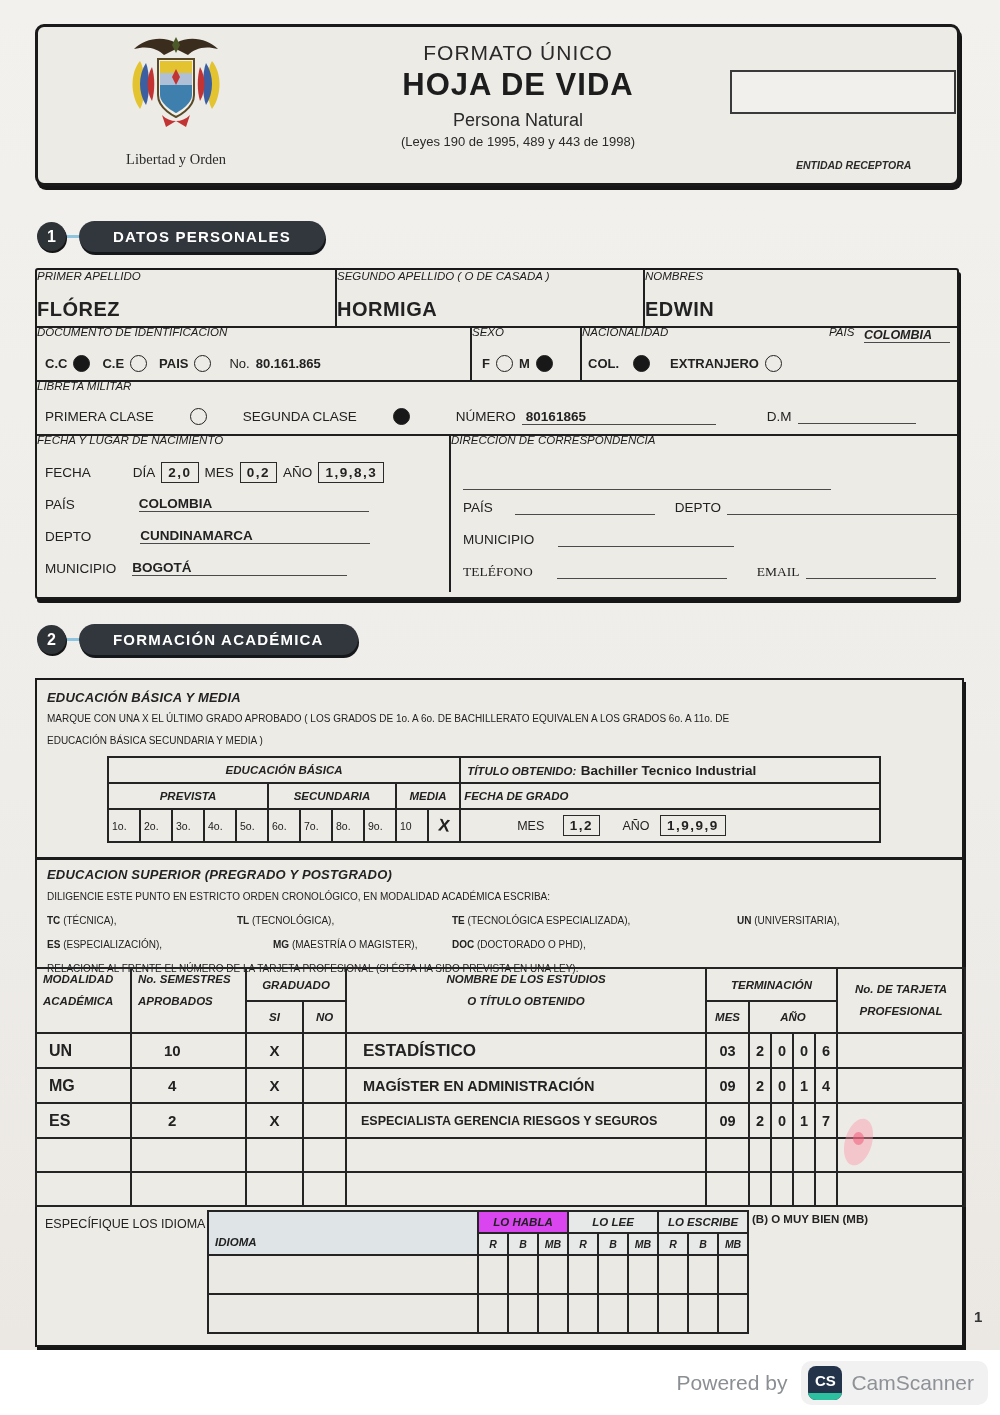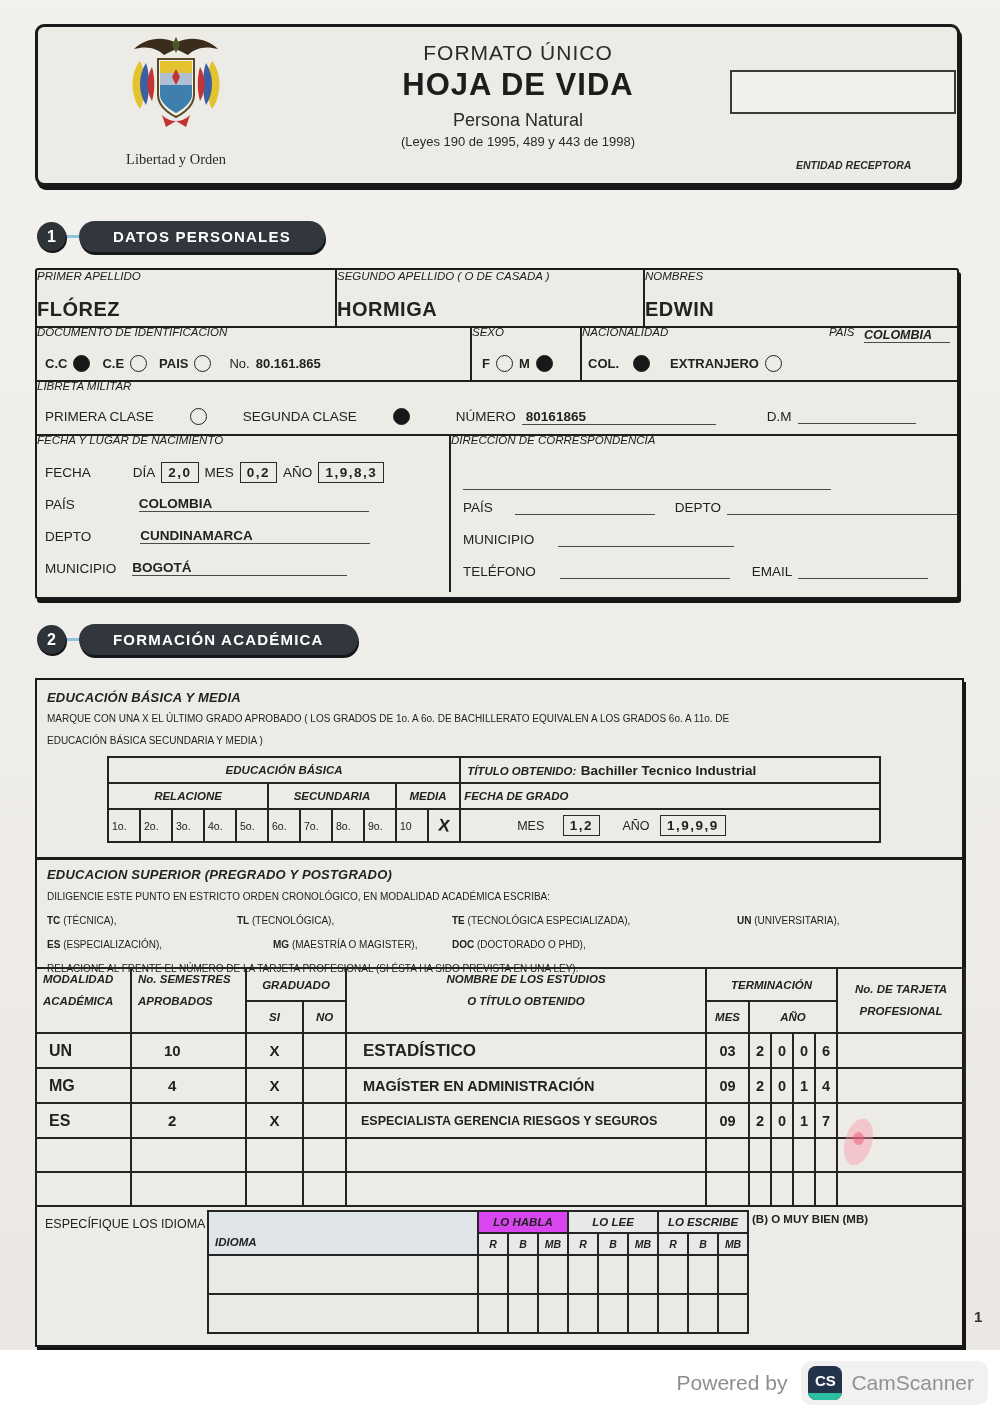--- a/index.html
+++ b/index.html
@@ -200,24 +200,24 @@
         <div class="ctrl" style="left:12px;top:66px;font-weight:normal;font-size:13.5px;">
           <span>PAÍS</span>
           <span class="uline" style="margin-left:16px;width:140px;"></span>
           <span style="margin-left:14px;">DEPTO</span>
           <span class="uline" style="width:230px;"></span>
         </div>
         <div class="ctrl" style="left:12px;top:98px;font-weight:normal;font-size:13.5px;">
           <span>MUNICIPIO</span>
           <span class="uline" style="margin-left:18px;width:176px;"></span>
         </div>
-        <div class="ctrl" style="left:12px;top:130px;font-weight:normal;font-size:13.5px;">
+        <div class="ctrl" style="left:12px;top:130px;font-weight:normal;font-size:13.5px;font-family:Liberation Serif, serif;">
           <span>TELÉFONO</span>
           <span class="uline" style="margin-left:18px;width:170px;"></span>
-          <span style="margin-left:16px;">EMAIL</span>
+          <span style="margin-left:24px;">EMAIL</span>
           <span class="uline" style="width:130px;"></span>
         </div>
       </div>
     </div>
   </div>
 
   <div class="sec" style="left:37px;top:624px;width:340px;">
     <div class="conn"></div>
     <div class="num">2</div>
     <div class="pill">FORMACIÓN ACADÉMICA</div>
@@ -246,21 +246,21 @@
       </colgroup>
       <tbody>
           <tr style="height:26px;">
         <th colspan="11" class="th-i">EDUCACIÓN BÁSICA</th>
         <td style="padding-left:6px;">
           <span style="font-style:italic;font-size:11.5px;font-weight:bold;">TÍTULO OBTENIDO:</span>
           <span style="font-size:13.5px;font-weight:600;">Bachiller Tecnico Industrial</span>
         </td>
       </tr>
       <tr style="height:26px;">
-        <th colspan="5" class="th-i">RELACIONE</th>
+        <th colspan="5" class="th-i">PREVISTA</th>
         <th colspan="4" class="th-i">SECUNDARIA</th>
         <th colspan="2" class="th-i">MEDIA</th>
         <td style="font-style:italic;font-size:11.5px;font-weight:bold;">FECHA DE GRADO</td>
       </tr>
       <tr style="height:33px;">
         <td class="grade">1o.</td>
         <td class="grade">2o.</td>
         <td class="grade">3o.</td>
         <td class="grade">4o.</td>
         <td class="grade">5o.</td>

